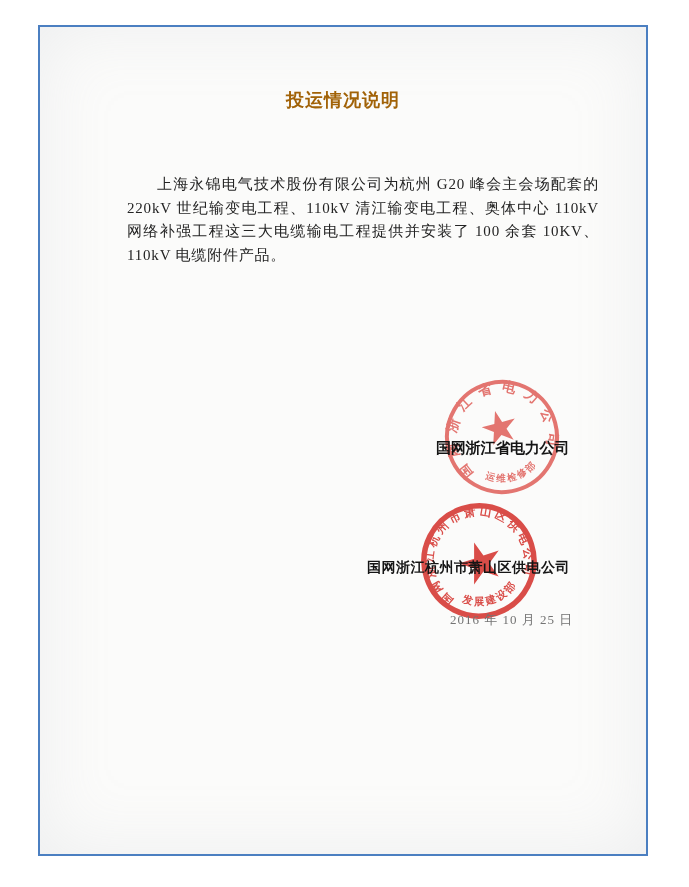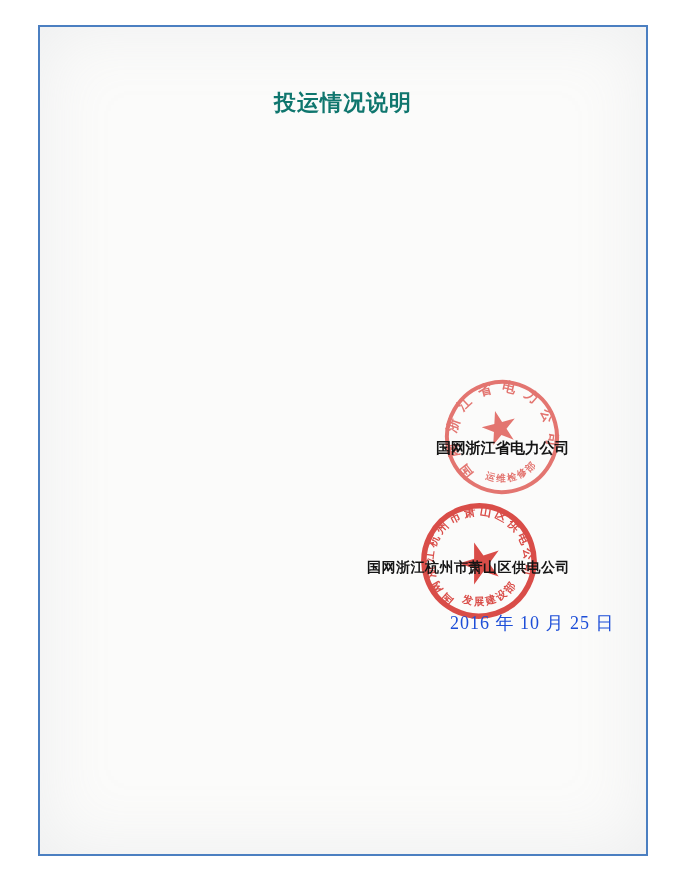--- a/index.html
+++ b/index.html
@@ -18,24 +18,24 @@
     background:#fbfbfa;
     border:2px solid #4b7fc1;
     box-shadow:inset 0 0 70px rgba(175,182,195,0.18);
   }
   .title{
     position:absolute;
     left:0;top:61px;
     width:100%;
     margin:0;
     text-align:center;
-    font-size:22px;
+    font-size:18px;
     font-weight:700;
     letter-spacing:1px;
-    color:#0f766e;
+    color:#a16207;
     font-family:"Liberation Sans","DejaVu Sans",sans-serif;
   }
   .body-text{
     position:absolute;
     left:87px;top:146px;
     width:472px;
     font-family:"Liberation Serif","DejaVu Serif",serif;
     font-size:15px;
     line-height:23.5px;
     letter-spacing:0.8px;
@@ -55,23 +55,23 @@
     color:#151515;
     white-space:nowrap;
     font-family:"Liberation Sans","DejaVu Sans",sans-serif;
   }
   .sig1{ left:396px; top:412px; font-size:15px; letter-spacing:-0.2px; }
   .sig2{ left:327px; top:532px; font-size:14px; letter-spacing:0.5px; }
   .date{
     position:absolute;
     left:410px; top:584px;
     font-family:"Liberation Serif","DejaVu Serif",serif;
-    font-size:18px;
+    font-size:13px;
     letter-spacing:1px;
-    color:#1d4ed8;
+    color:#737373;
     white-space:nowrap;
   }
   .stamp{
     position:absolute;
     width:150px;height:150px;
     mix-blend-mode:multiply;
     pointer-events:none;
   }
   .stamp1{ left:387px; top:335px; opacity:0.78; }
   .stamp2{ left:364px; top:459px; opacity:0.88; }
@@ -85,20 +85,21 @@
   .dept-text-2{ font-size:10.5px; letter-spacing:2px; }
 </style>
 </head>
 <body>
 
 <div class="page">
 
   <h1 class="title">投运情况说明</h1>
 
   <div class="body-text">
+    <p>上海永锦电气技术股份有限公司为杭州 G20 峰会主会场配套的220kV 世纪输变电工程、110kV 清江输变电工程、奥体中心 110kV 网络补强工程这三大电缆输电工程提供并安装了 100 余套 10KV、110kV 电缆附件产品。</p>
   </div>
 
   <svg class="stamp stamp1" viewBox="-75 -75 150 150">
     <g transform="rotate(-15)" fill="#e0504a" stroke="none">
       <circle r="55" fill="none" stroke="#e0504a" stroke-width="4"></circle>
       <path id="seal1-arc-top" d="M -36 28 A 45.6 45.6 0 1 1 36 28" fill="none"></path>
       <path id="seal1-arc-bottom" d="M -26 36 A 44.4 44.4 0 0 0 26 36" fill="none"></path>
       <text class="ring-text-1" text-anchor="middle" fill="#e0504a">
         <textPath href="#seal1-arc-top" startOffset="50%">国网浙江省电力公司</textPath>
       </text>

